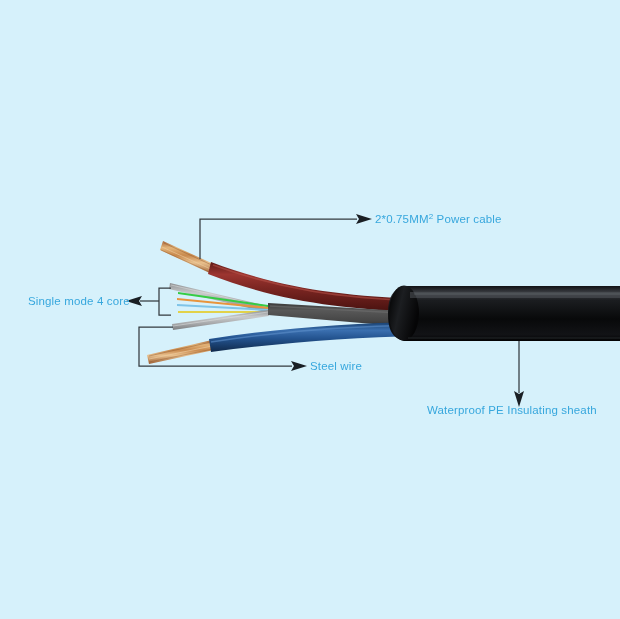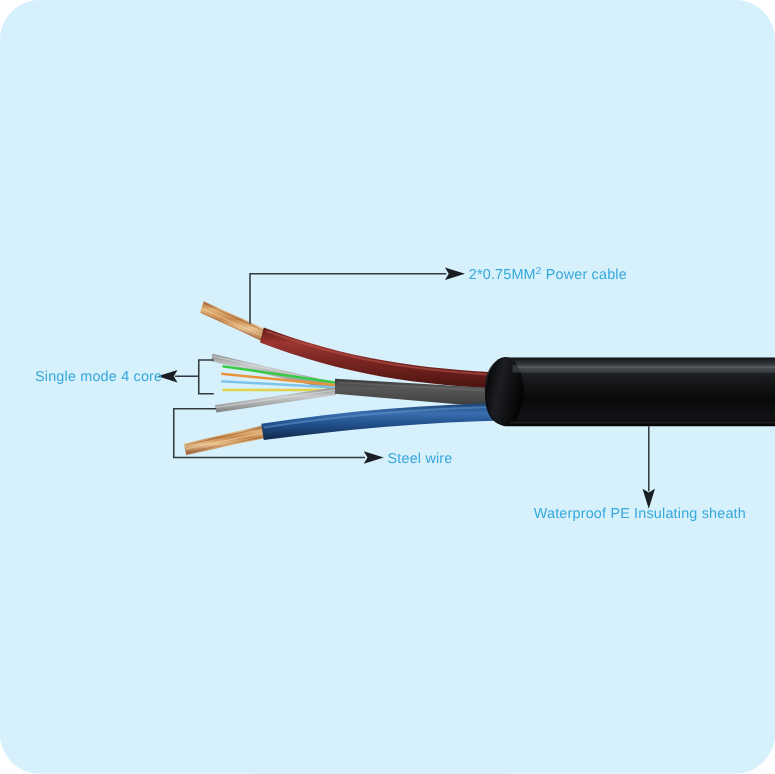--- a/index.html
+++ b/index.html
@@ -9,21 +9,20 @@
   }
   body {
     font-family: "Liberation Sans", sans-serif;
   }
   #stage {
     position: relative;
     width: 620px;
     height: 619px;
     overflow: hidden;
     background: #d6f1fb;
-    border-radius: 32px;
   }
   #diagram-svg {
     position: absolute;
     left: 0;
     top: 0;
     width: 620px;
     height: 619px;
     display: block;
   }
   .anno-label {

